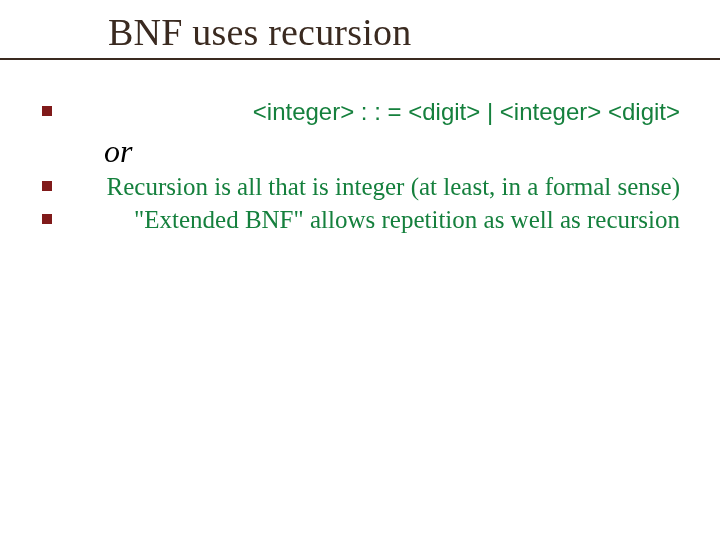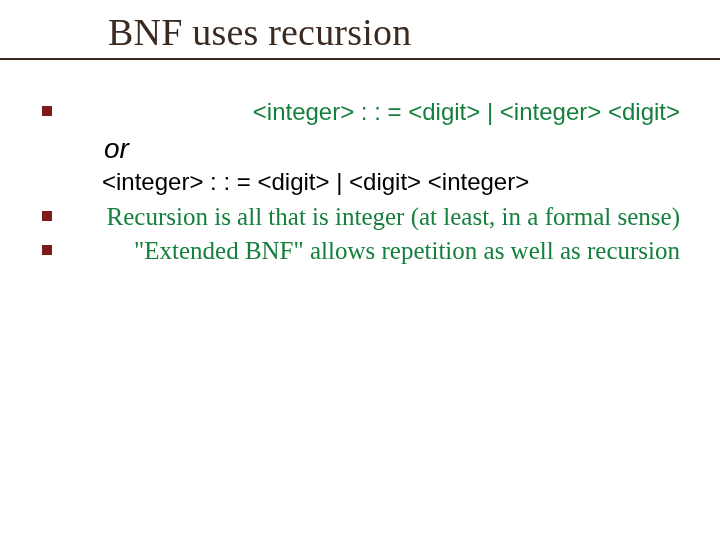--- a/index.html
+++ b/index.html
@@ -58,23 +58,23 @@
   }
   ul.bul > li > .bullet-marker {
     position: absolute;
     left: 10px;
     top: 10px;
     width: 10px;
     height: 10px;
     background: #801a1a;
   }
   .or-line {
-    font-family: Liberation Sans, sans-serif;
+    font-family: Liberation Serif, serif;
     font-style: italic;
-    font-size: 28px;
+    font-size: 32px;
     padding-left: 72px;
     line-height: 1.25;
   }
   .sub-line {
     font-family: Verdana, Arial, sans-serif;
     font-size: 24px;
     padding-left: 70px;
     line-height: 1.3;
     margin-bottom: 4px;
   }
@@ -104,21 +104,20 @@
 
   <div class="body">
 
     <ul class="bul">
       <li>
         <span class="bullet-marker"></span>
         <span>&lt;integer&gt; : : = &lt;digit&gt; | &lt;integer&gt; &lt;digit&gt;</span>
       </li>
     </ul>
     <div class="or-line">or</div>
-    <div class="sub-line">&lt;integer&gt; : : = &lt;digit&gt; | &lt;digit&gt; &lt;integer&gt;</div>
 
     <ul class="bul block2">
       <li>
         <span class="bullet-marker"></span>
         <span class="body-text">Recursion is all that is integer (at least, in a formal sense)</span>
       </li>
       <li>
         <span class="bullet-marker"></span>
         <span class="body-text">"Extended BNF" allows repetition as well as recursion</span>
       </li>

